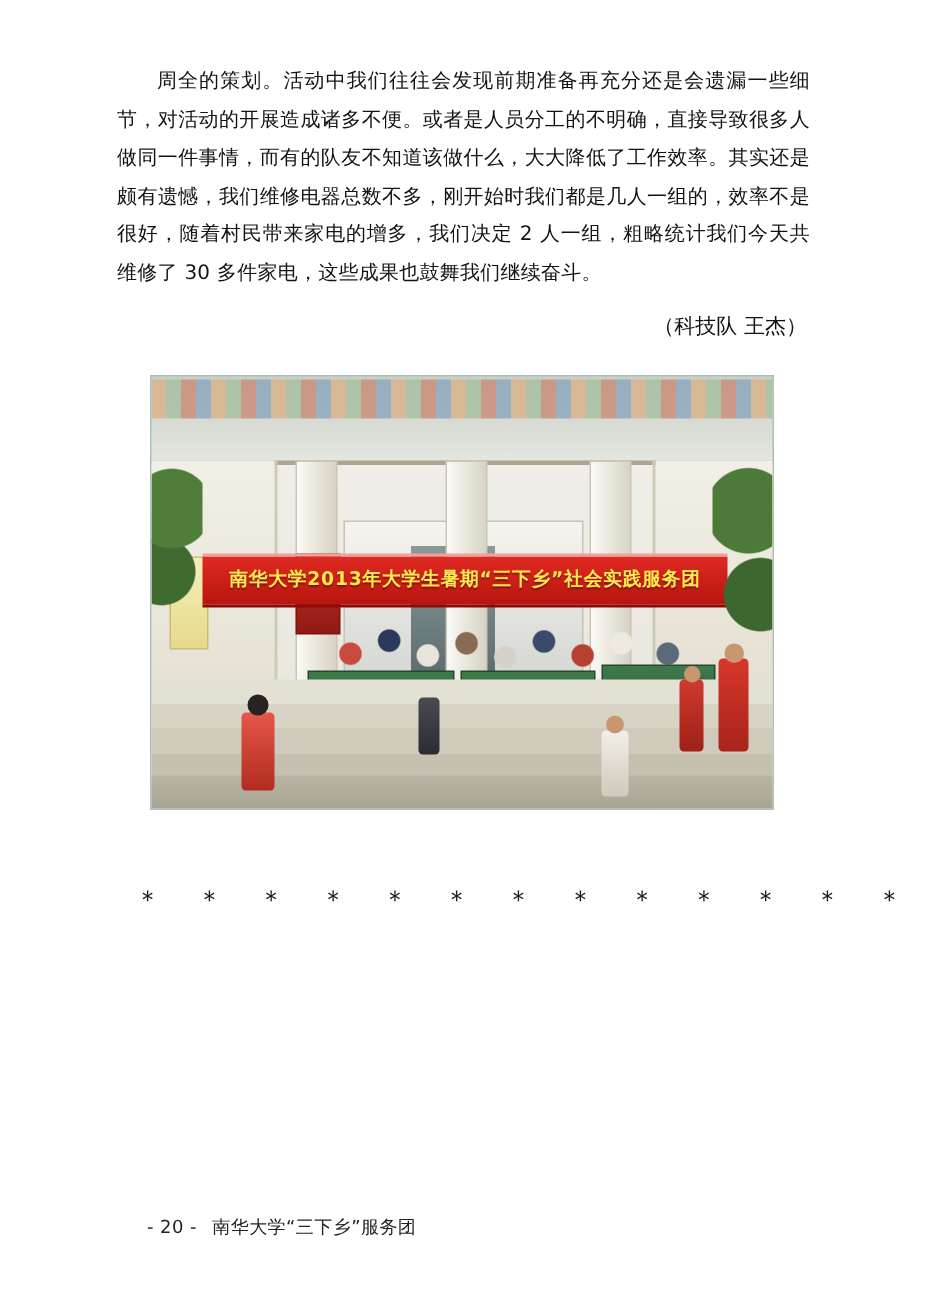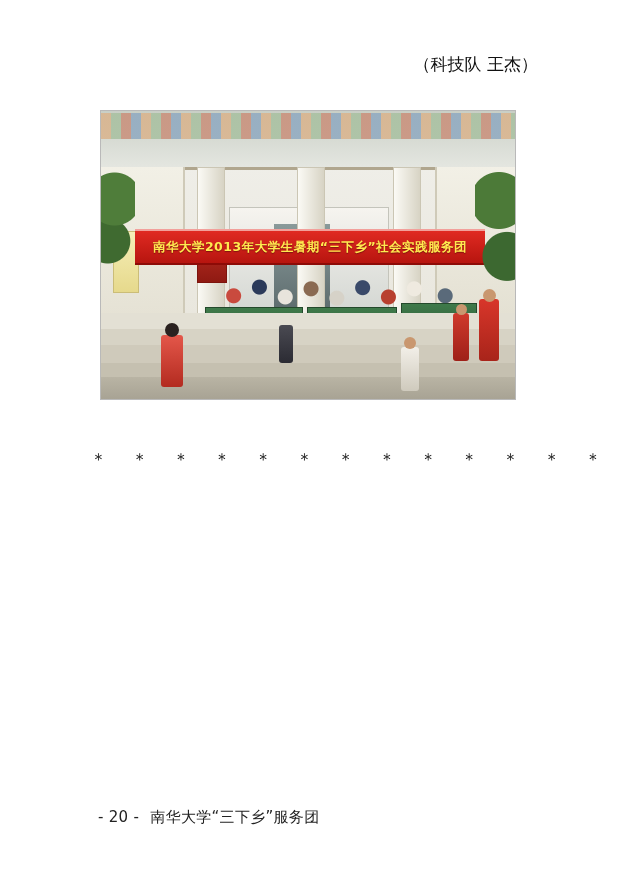--- a/index.html
+++ b/index.html
@@ -26,28 +26,28 @@
     margin: 0 0 10px 0;
     text-indent: 2em;
     font-size: 13.3px;
     line-height: 1.92;
     color: #121212;
     text-align: justify;
     letter-spacing: 0.2px;
   }
   p.signature {
     margin: 6px 0 0 0;
-    font-size: 17px;
+    font-size: 14px;
     line-height: 1.9;
     color: #121212;
     text-align: right;
     padding-right: 2px;
   }
   .photo-wrap {
-    margin: 30px 0 0 22px;
+    margin: 18px 0 0 22px;
     width: 416px;
     height: 290px;
     border: 1px solid #b9b9b9;
     box-sizing: border-box;
     position: relative;
     overflow: hidden;
     background: #86efac;
   }
   
   .sky {
@@ -176,32 +176,33 @@
     margin: 48px 0 0 12px;
     font-size: 17px;
     letter-spacing: 9.4px;
     color: #1a1a1a;
     white-space: nowrap;
   }
   .footer {
     position: absolute;
     left: 98px;
     bottom: 50px;
-    font-size: 15px;
+    font-size: 12px;
     color: #222;
     letter-spacing: 0.3px;
   }
   .footer .pg { margin-right: 6px; }
 </style>
 </head>
 <body>
 
 <div class="page">
   <div class="content">
 
+    <p class="body-para">周全的策划。活动中我们往往会发现前期准备再充分还是会遗漏一些细节，对活动的开展造成诸多不便。或者是人员分工的不明确，直接导致很多人做同一件事情，而有的队友不知道该做什么，大大降低了工作效率。其实还是颇有遗憾，我们维修电器总数不多，刚开始时我们都是几人一组的，效率不是很好，随着村民带来家电的增多，我们决定 2 人一组，粗略统计我们今天共维修了 30 多件家电，这些成果也鼓舞我们继续奋斗。</p>
 
     <p class="signature">（科技队  王杰）</p>
 
     <div class="photo-wrap">
       <div class="sky"></div>
       <div class="building"></div>
       <div class="roofband">
         <div class="roof-orn"></div>
       </div>
       <div class="wall-left"></div>

